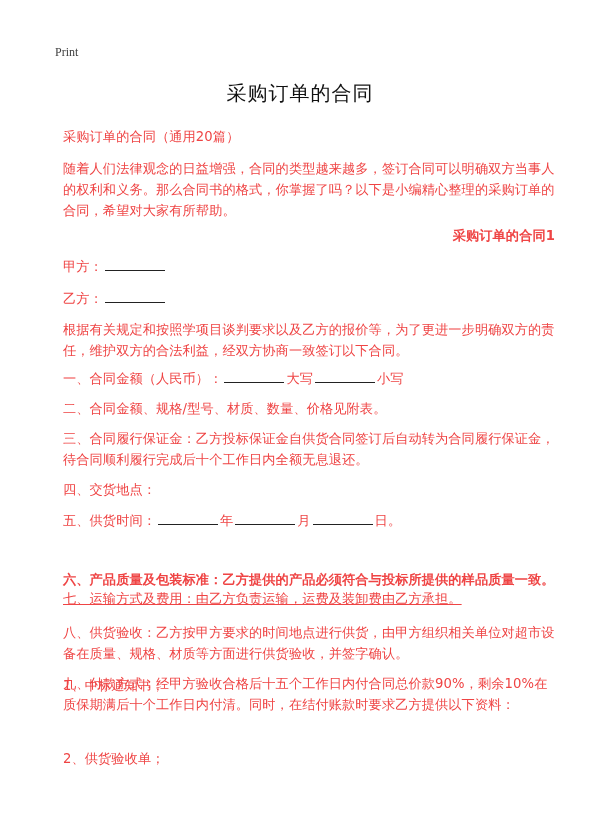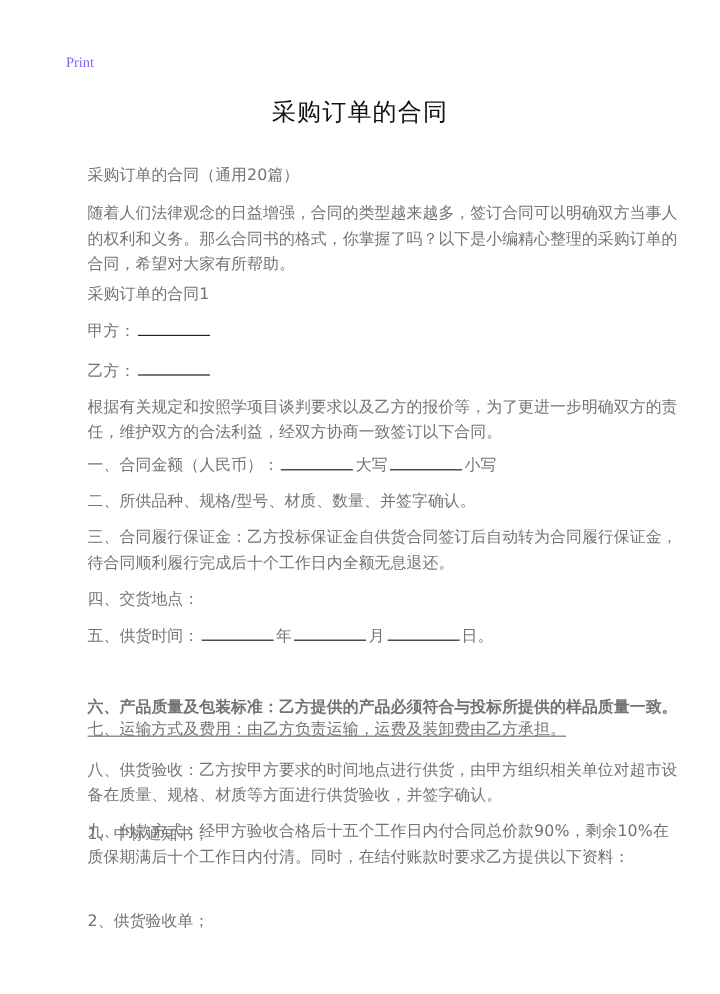--- a/index.html
+++ b/index.html
@@ -4,32 +4,32 @@
 <style>
   html, body { margin: 0; padding: 0; background: #ffffff; }
   body {
     width: 600px; height: 828px; overflow: hidden; position: relative;
     font-family: "DejaVu Sans", "Liberation Sans", sans-serif;
     color: #111111;
   }
   .print {
     position: absolute; left: 55px; top: 45px;
     font-family: "Liberation Serif", "DejaVu Serif", serif;
-    font-size: 12px; color: #8b5cf6;
+    font-size: 12px; color: #404040;
   }
   .title {
     position: absolute; left: 0; width: 600px; top: 80px;
     text-align: center; font-size: 20px; color: #111; letter-spacing: 1px;
   }
   .p {
     position: absolute; left: 55px; width: 492px;
-    font-size: 13.2px; line-height: 21px; color: #737373;
-    letter-spacing: 0.1px; margin: 18px;
+    font-size: 13.2px; line-height: 21px; color: #ef4444;
+    letter-spacing: 0.1px; margin: 8px;
   }
-  .h { font-weight: normal; }
+  .h { font-weight: bold; text-align: right; }
   .blank {
     display: inline-block; width: 60px; height: 12px;
     border-bottom: 1px solid #222; vertical-align: baseline; margin: 0 2px;
   }
 </style>
 </head>
 <body>
 
 <div class="print">Print</div>
 
@@ -48,21 +48,21 @@
 <p class="p" style="top:280px;font-family:Liberation Serif, serif;">
   <span>乙方：</span><span class="blank"></span>
 </p>
 
 <p class="p" style="top:311px;">根据有关规定和按照学项目谈判要求以及乙方的报价等，为了更进一步明确双方的责任，维护双方的合法利益，经双方协商一致签订以下合同。</p>
 
 <p class="p" style="top:360px;">
   <span>一、合同金额（人民币）：</span><span class="blank"></span><span>大写</span><span class="blank"></span><span>小写</span>
 </p>
 
-<p class="p" style="top:390px;">二、所供品种、规格/型号、材质、数量、并签字确认。</p>
+<p class="p" style="top:390px;">二、合同金额、规格/型号、材质、数量、价格见附表。</p>
 
 <p class="p" style="top:420px;">三、合同履行保证金：乙方投标保证金自供货合同签订后自动转为合同履行保证金，待合同顺利履行完成后十个工作日内全额无息退还。</p>
 
 <p class="p" style="top:471px;">四、交货地点：</p>
 
 <p class="p" style="top:502px;">
   <span>五、供货时间：</span><span class="blank"></span><span>年</span><span class="blank"></span><span>月</span><span class="blank"></span><span>日。</span>
 </p>
 
 <p class="p" style="top:561px;font-weight:bold;">六、产品质量及包装标准：乙方提供的产品必须符合与投标所提供的样品质量一致。</p>

